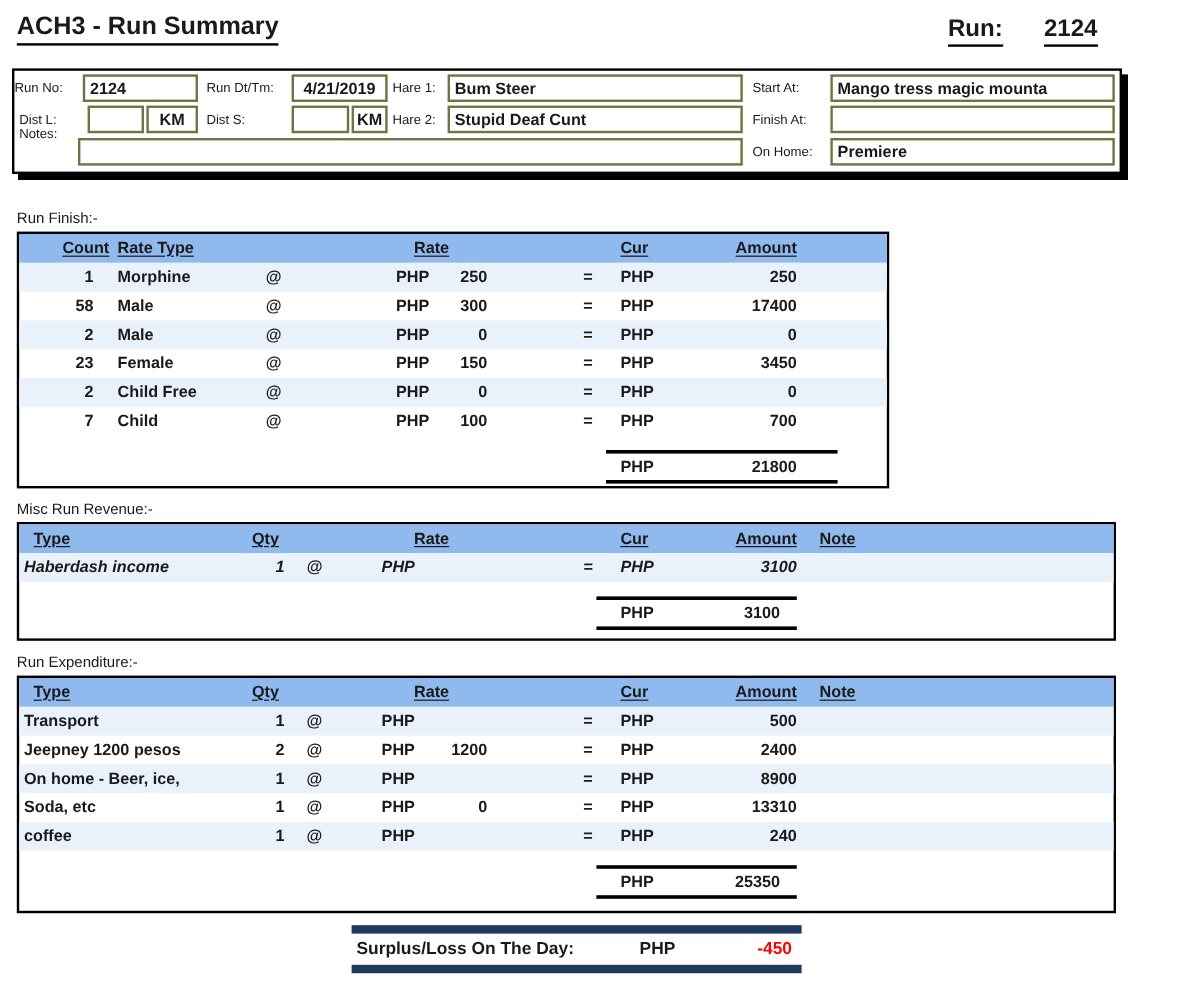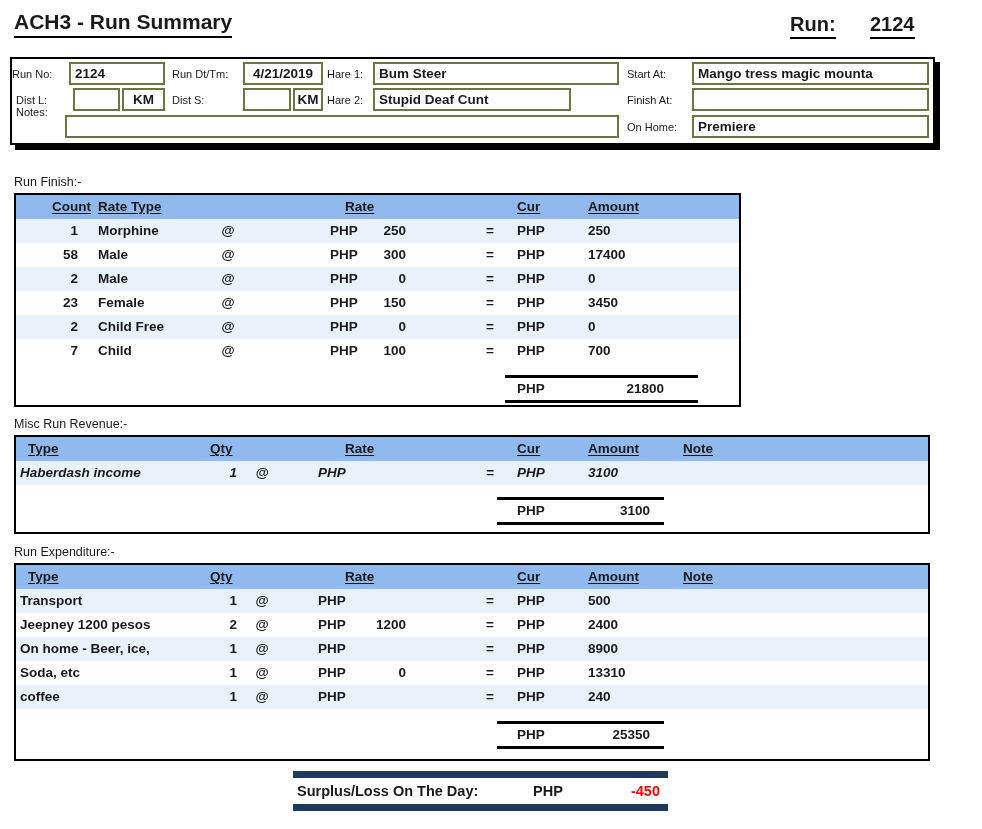--- a/index.html
+++ b/index.html
@@ -27,21 +27,21 @@
   .t-band { background:#E9F1FB; }
   .t-row span { position:absolute; white-space:nowrap; }
   .hu { text-decoration:underline; text-underline-offset:2px; }
 
   
   .c-at    { left:194px; width:36px; text-align:center; }
   .c-rcur  { left:314px; }
   .c-rval  { left:338px; width:52px; text-align:right; }
   .c-eq    { left:454px; width:40px; text-align:center; }
   .c-cur   { left:501px; }
-  .c-amt   { left:572px; width:104px; }
+  .c-amt   { left:544px; width:104px; text-align:right; }
   
   .c-count { left:0; width:62px; text-align:right; }
   .c-rtype { left:82px; }
   .h-count { left:36px; }
   .h-rate  { left:329px; }
   
   .c-type  { left:4px; }
   .h-type  { left:12px; }
   .c-qty   { left:184px; width:37px; text-align:right; }
   .h-qty   { left:194px; }
@@ -86,21 +86,21 @@
     <span class="hb-label" style="left:615px;top:4px;">Start At:</span>
     <div class="hb-field" style="left:680px;top:3px;width:237px;">Mango tress magic mounta</div>
 
     <span class="hb-label" style="left:4px;top:30px;">Dist L:</span>
     <div class="hb-field" style="left:61px;top:29px;width:47px;"></div>
     <div class="hb-field hb-km" style="left:110px;top:29px;width:43px;">KM</div>
     <span class="hb-label" style="left:160px;top:30px;">Dist S:</span>
     <div class="hb-field" style="left:231px;top:29px;width:48px;"></div>
     <div class="hb-field hb-km" style="left:281px;top:29px;width:30px;">KM</div>
     <span class="hb-label" style="left:315px;top:30px;">Hare 2:</span>
-    <div class="hb-field" style="left:361px;top:29px;width:198px;">Stupid Deaf Cunt</div>
+    <div class="hb-field" style="left:361px;top:29px;width:246px;">Stupid Deaf Cunt</div>
     <span class="hb-label" style="left:615px;top:30px;">Finish At:</span>
     <div class="hb-field" style="left:680px;top:29px;width:237px;"></div>
 
     <span class="hb-label" style="left:4px;top:42px;">Notes:</span>
     <div class="hb-field" style="left:53px;top:56px;width:554px;"></div>
     <span class="hb-label" style="left:615px;top:57px;">On Home:</span>
     <div class="hb-field" style="left:680px;top:56px;width:237px;">Premiere</div>
   </div>
 
   <div class="section-label" style="top:175px;">Run Finish:-</div>

